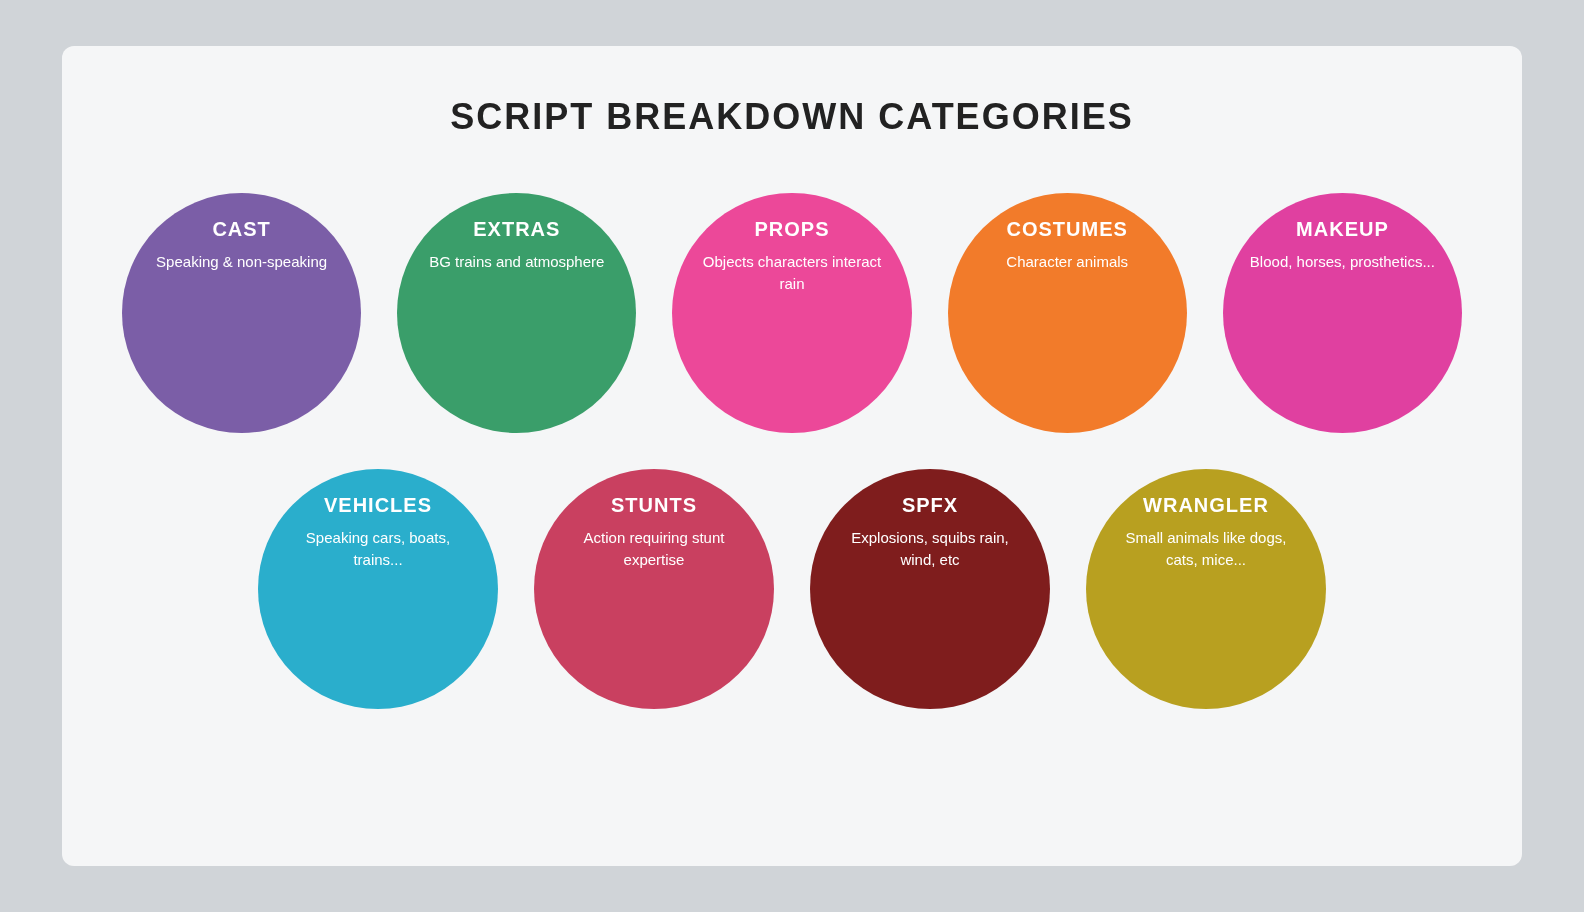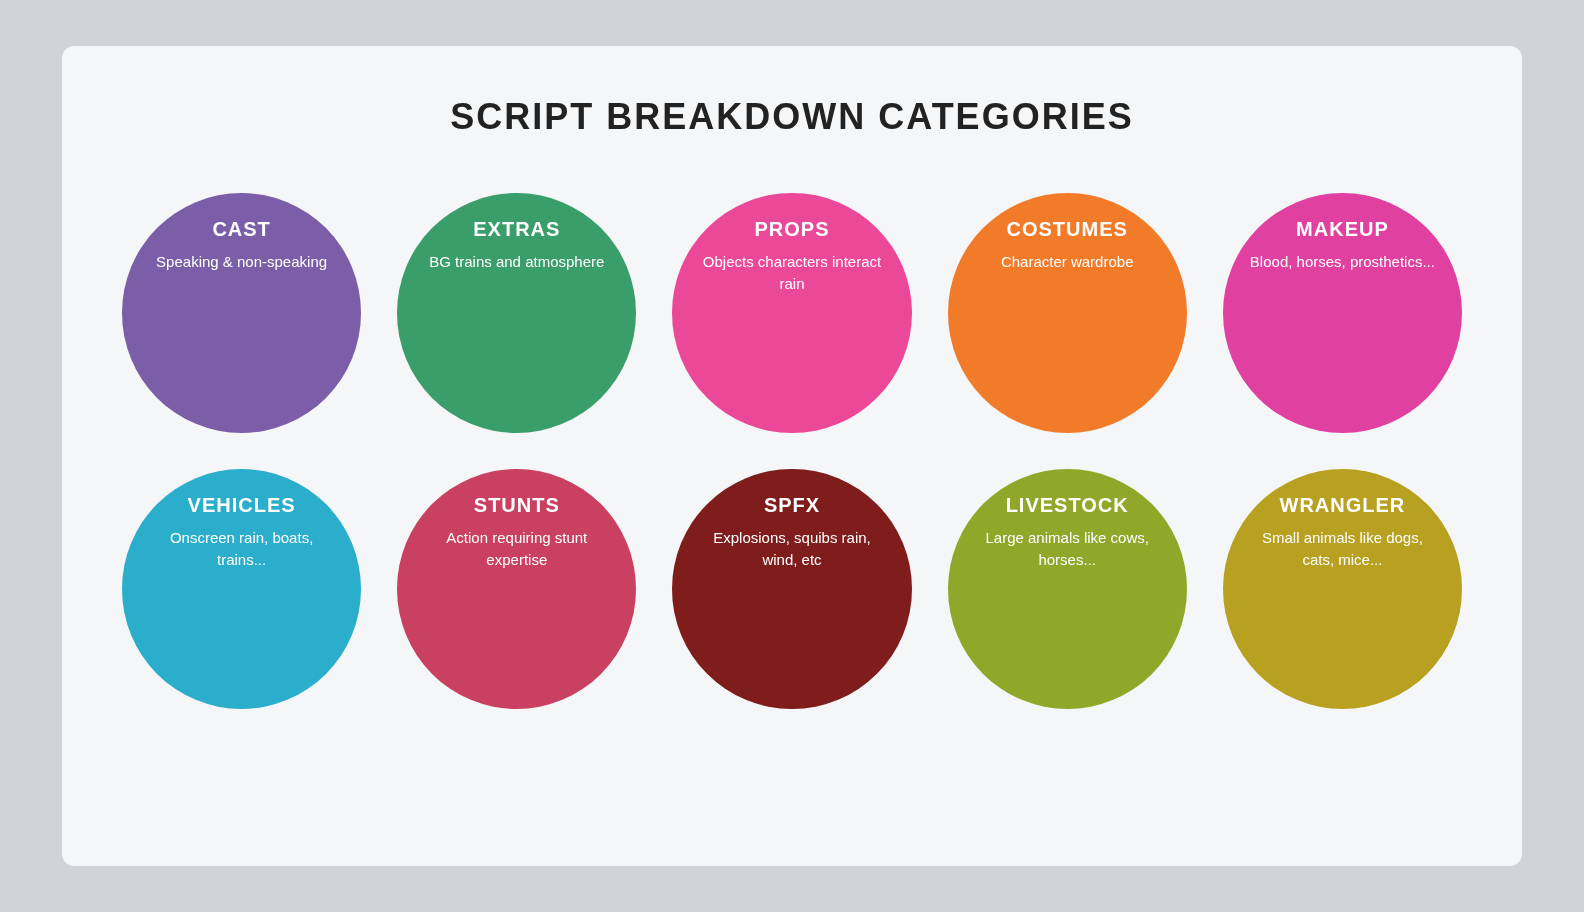--- a/index.html
+++ b/index.html
@@ -92,43 +92,39 @@
         <div class="circle" style="background-color: rgb(58, 158, 106);">
           <div class="circle-title">EXTRAS</div>
           <div class="circle-desc">BG trains and atmosphere</div>
         </div>
         <div class="circle" style="background-color: #ec4899;">
           <div class="circle-title">PROPS</div>
           <div class="circle-desc">Objects characters interact rain</div>
         </div>
         <div class="circle" style="background-color: rgb(242, 123, 42);">
           <div class="circle-title">COSTUMES</div>
-          <div class="circle-desc">Character wardrobe</div>
+          <div class="circle-desc">Character animals</div>
         </div>
         <div class="circle" style="background-color: rgb(224, 64, 160);">
           <div class="circle-title">MAKEUP</div>
           <div class="circle-desc">Blood, horses, prosthetics...</div>
         </div>
       </div>
       <div class="circles-row">
         <div class="circle" style="background-color: rgb(42, 174, 204);">
           <div class="circle-title">VEHICLES</div>
-          <div class="circle-desc">Onscreen rain, boats, trains...</div>
+          <div class="circle-desc">Speaking cars, boats, trains...</div>
         </div>
         <div class="circle" style="background-color: rgb(201, 64, 96);">
           <div class="circle-title">STUNTS</div>
           <div class="circle-desc">Action requiring stunt expertise</div>
         </div>
         <div class="circle" style="background-color: #7f1d1d;">
           <div class="circle-title">SPFX</div>
           <div class="circle-desc">Explosions, squibs rain, wind, etc</div>
-        </div>
-        <div class="circle" style="background-color: rgb(143, 168, 42);">
-          <div class="circle-title">LIVESTOCK</div>
-          <div class="circle-desc">Large animals like cows, horses...</div>
         </div>
         <div class="circle" style="background-color: rgb(184, 160, 32);">
           <div class="circle-title">WRANGLER</div>
           <div class="circle-desc">Small animals like dogs, cats, mice...</div>
         </div>
       </div>
     </div>
 </div>
 
 </body></html>

